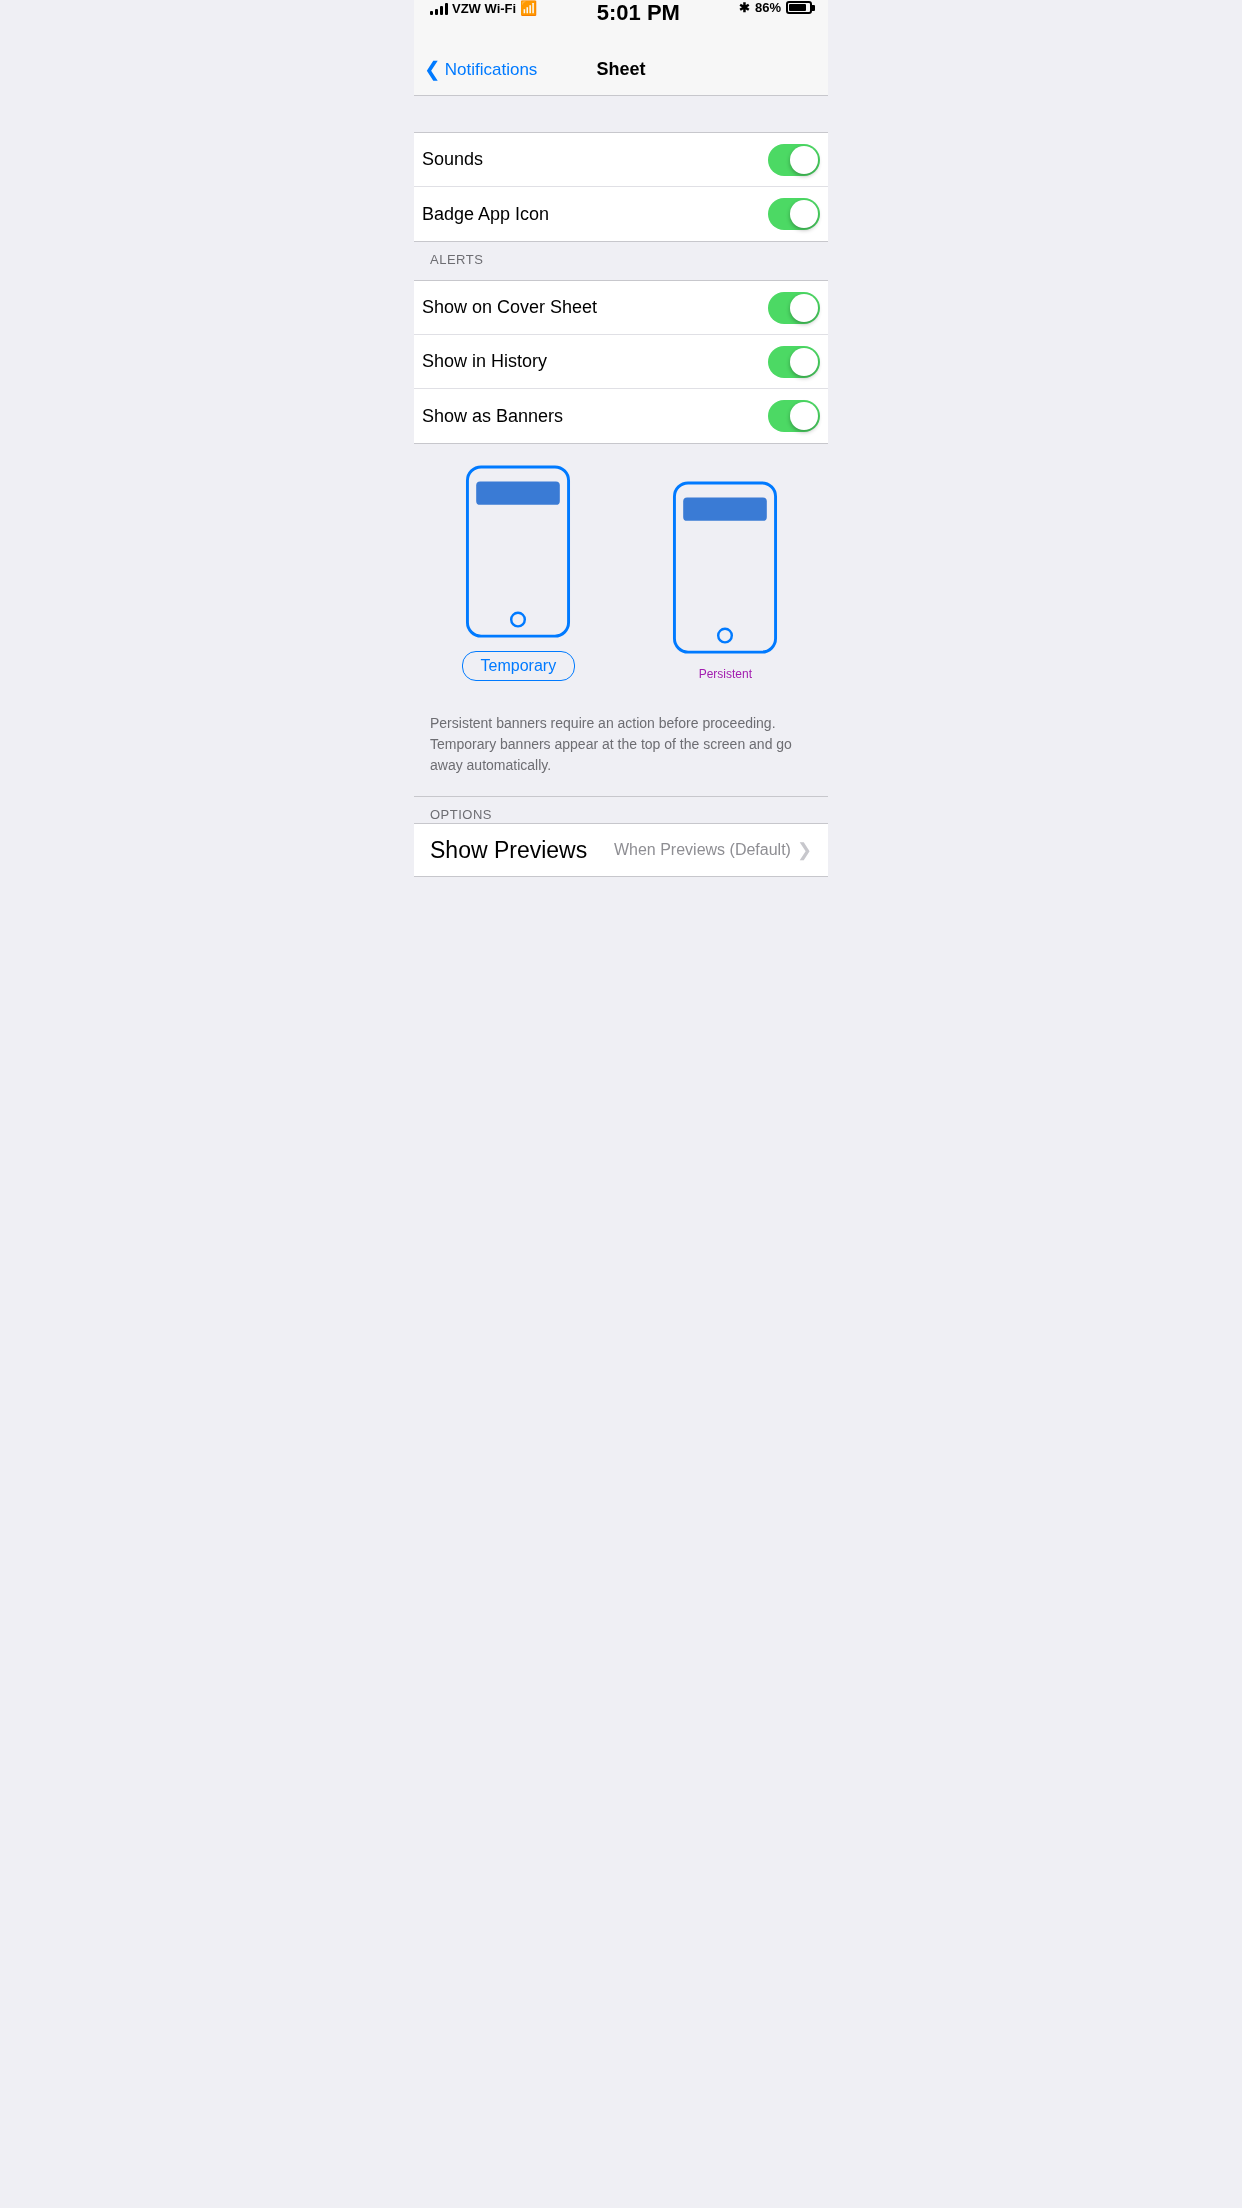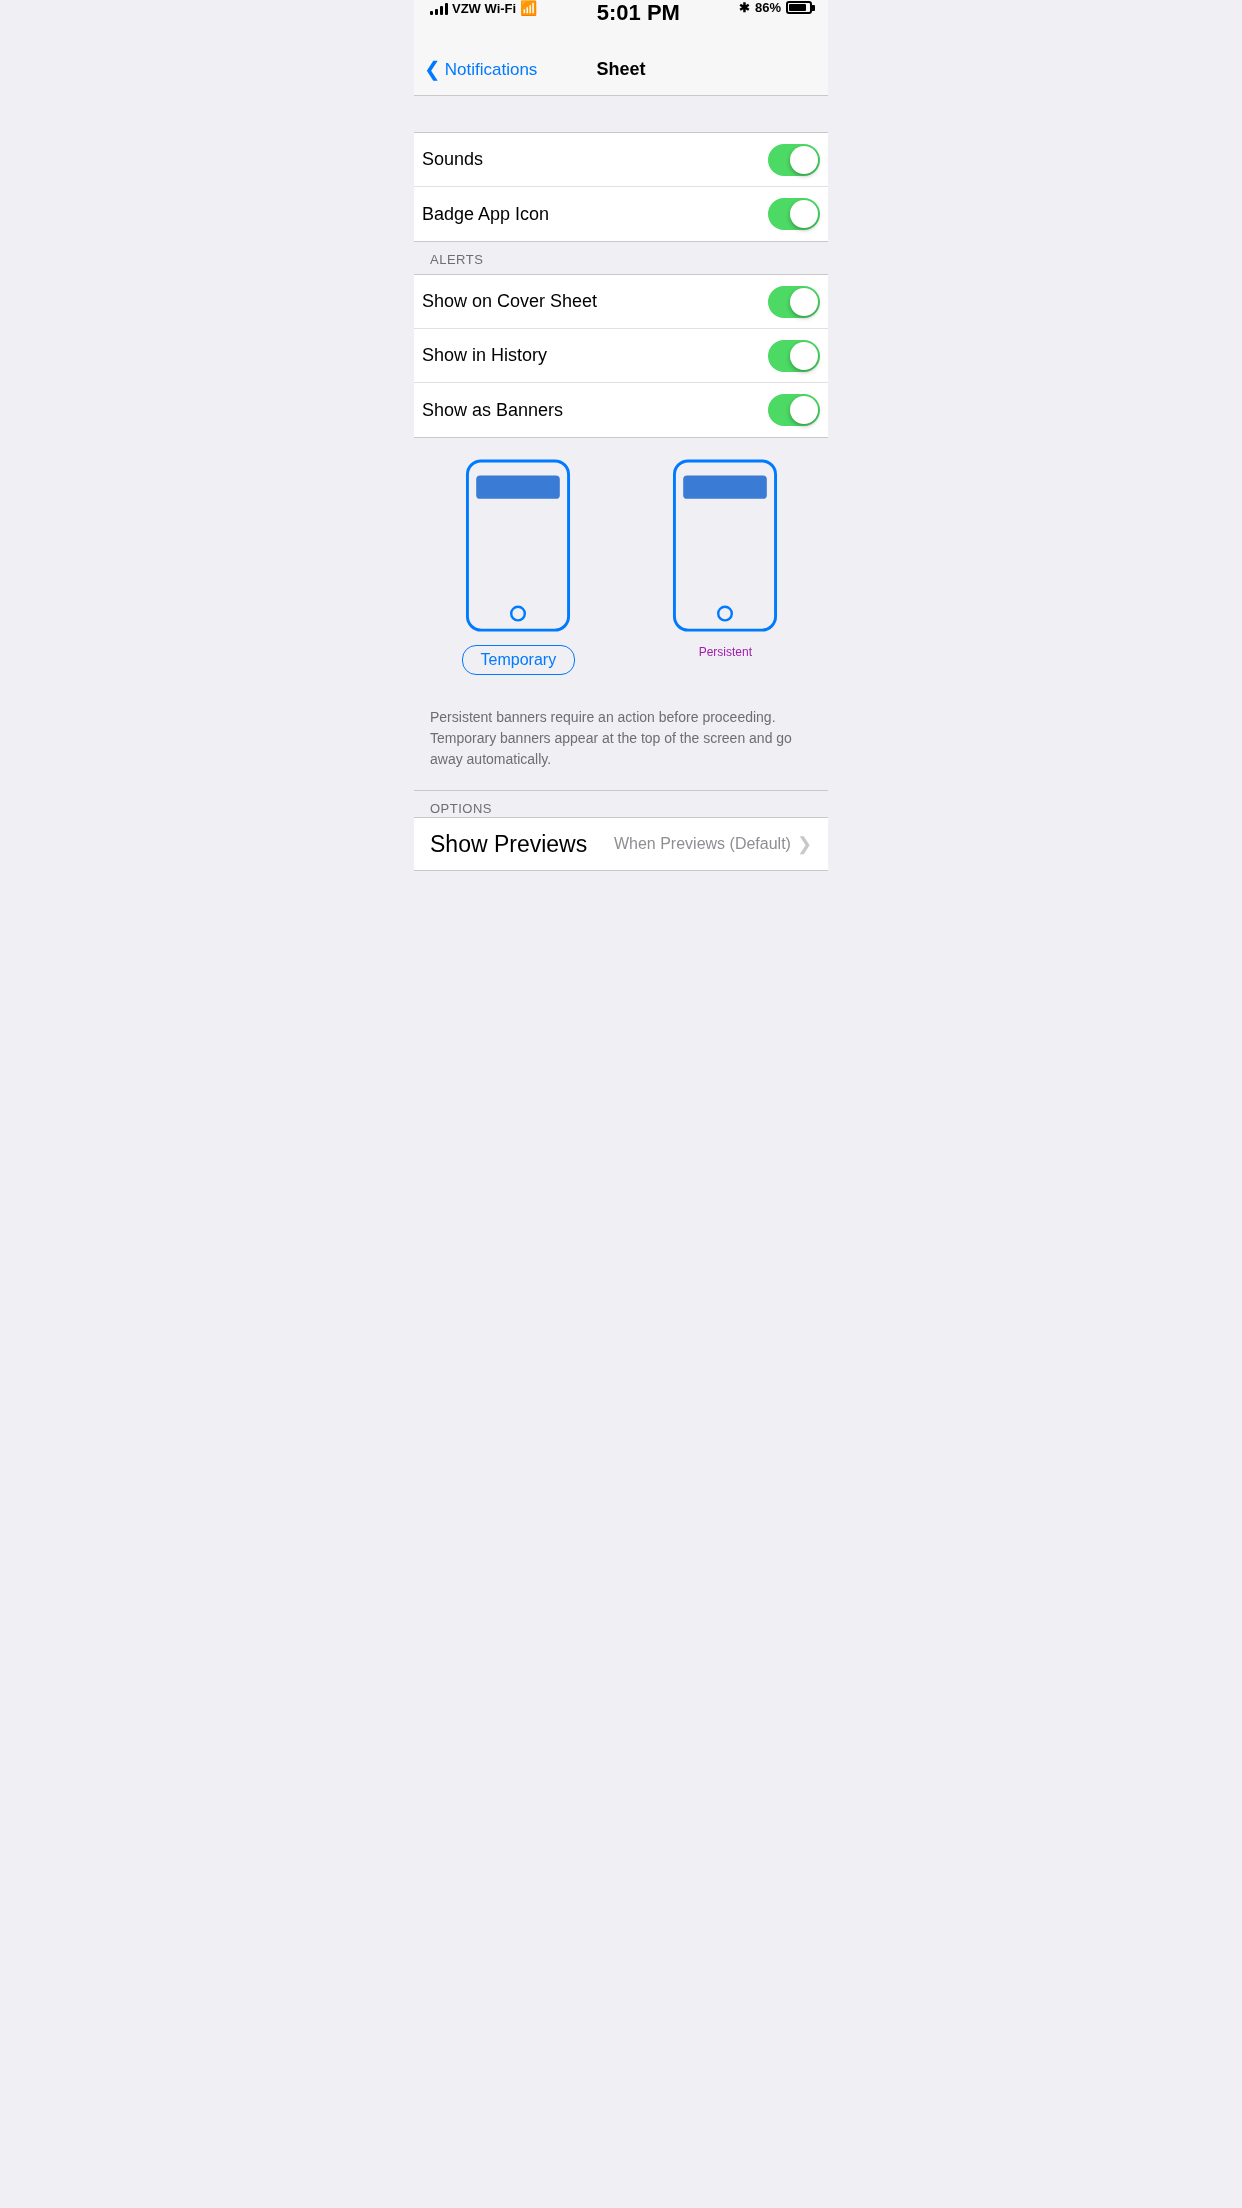--- a/index.html
+++ b/index.html
@@ -171,37 +171,37 @@
       background: #fff;
       box-shadow: 0 2px 4px rgba(0,0,0,0.3);
       transition: left 0.2s;
     }
     .toggle.on .toggle-thumb {
       left: 22px;
     }
 
     
     .section-header {
-      padding: 8px 16px 6px;
+      padding: 8px 16px 12px;
       background: #efeff4;
     }
     .section-header-text {
       font-size: 13px;
       color: #6d6d72;
       text-transform: uppercase;
       letter-spacing: 0.5px;
     }
 
     
     .banner-section {
       background: #efeff4;
       padding: 20px 0 20px;
       display: flex;
       justify-content: space-around;
-      align-items: flex-start;
+      align-items: flex-end;
     }
 
     .banner-option {
       display: flex;
       flex-direction: column;
       align-items: center;
       gap: 12px;
     }
 
     .phone-illustration {

